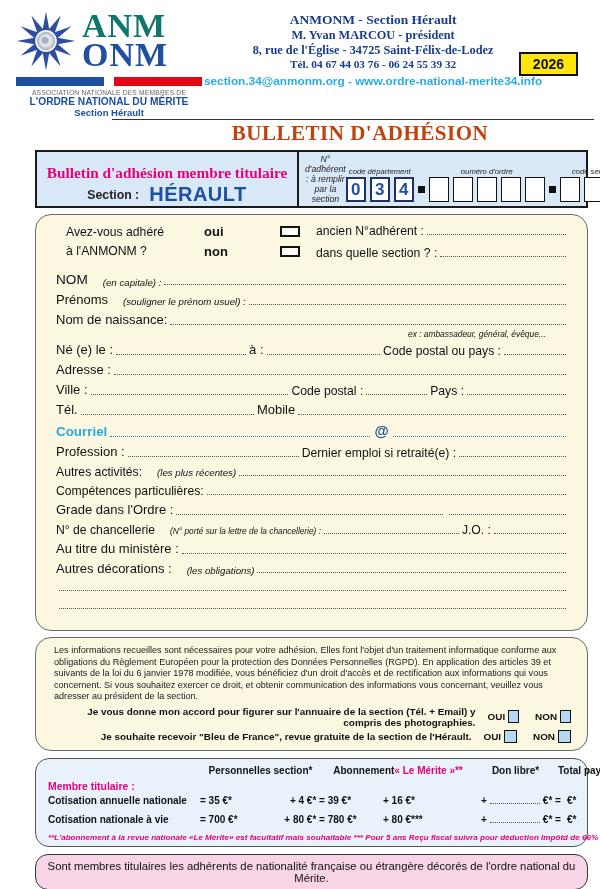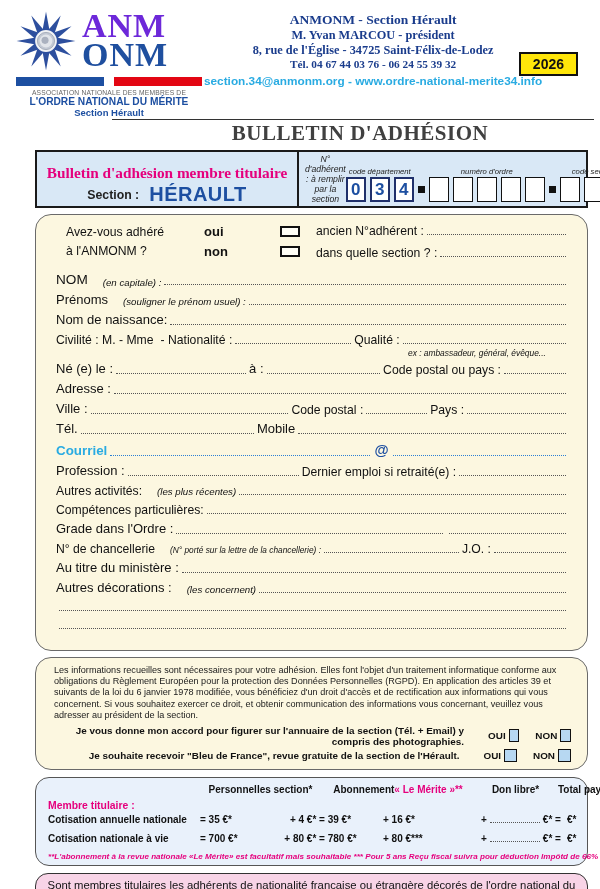--- a/index.html
+++ b/index.html
@@ -5,36 +5,36 @@
   *{box-sizing:border-box;margin:0;padding:0}
   body{width:600px;height:889px;background:#fff;color:#111;position:relative;overflow:hidden;
        font-family:"Liberation Sans",sans-serif}
   
   .hdr{display:flex;padding:8px 10px 0 14px;position:relative}
   .logo{flex:0 0 190px}
   .logo-top{display:flex;align-items:center}
   .medal{flex:0 0 64px}
   .acros{margin-left:4px}
   .acro{font-family:"Liberation Serif",serif;font-weight:bold;font-size:34px;line-height:.84;letter-spacing:1px}
-  .acro-anm{color:#6d28d9}
+  .acro-anm{color:#0f766e}
   .acro-onm{color:#1f4f9f}
   .bars{display:flex;gap:10px;margin:3px 2px 3px}
   .bar{height:9px;flex:1}
   .bar-blue{background:#1d4fa1}
   .bar-red{background:#e30613}
   .assoc1{font-size:6.7px;color:#666;text-align:center;letter-spacing:.2px}
   .assoc2{font-size:10.2px;color:#1d4fa1;font-weight:bold;text-align:center}
   .assoc3{font-size:9.5px;color:#1d4fa1;font-weight:bold;text-align:center}
   .hmid{flex:1;text-align:center;font-family:"Liberation Serif",serif;color:#1a3c8c;font-weight:bold;padding:4px 60px 0 0}
   .hm1{font-size:13.5px}.hm2,.hm3{font-size:12.3px}.hm4{font-size:11.3px}
   .hlinks{font-family:"Liberation Sans",sans-serif;color:#29abe2;font-weight:bold;font-size:11.8px;margin-top:4px;white-space:nowrap}
   .hlinks .lnk{cursor:pointer}
   .year{position:absolute;right:22px;top:52px;background:#ffe60a;border:2px solid #111;font-weight:bold;font-size:14px;padding:2px 12px}
   .hrline{border-top:1.3px solid #333;margin:1px 6px 0 112px}
-  .ptitle{font-family:"Liberation Serif",serif;color:#404040;font-weight:bold;font-size:21px;text-align:center;
+  .ptitle{font-family:"Liberation Serif",serif;color:#c2410c;font-weight:bold;font-size:21px;text-align:center;
           margin:1px 0 4px 120px;letter-spacing:.5px}
   
   .idbox{display:flex;border:2.2px solid #1a1a1a;margin:1px 12px 0 35px;background:#d9e8f6;height:58px}
   .id-left{flex:0 0 262px;border-right:2.2px solid #1a1a1a;display:flex;flex-direction:column;justify-content:flex-end;align-items:center}
   .id-title{color:#e5007d;font-family:"Liberation Serif",serif;font-weight:bold;font-size:15.3px}
   .id-sec{font-size:12.3px;font-weight:bold;color:#222;display:flex;align-items:center;gap:10px;margin-top:1px}
   .id-sec-val{color:#1d4fa1;font-size:20px;font-weight:bold;letter-spacing:.5px}
   .id-right{flex:1;display:flex;flex-direction:row;justify-content:center;padding:2px 6px 4px}
   .num-instr{font-style:italic;font-size:8.7px;text-align:center;margin-bottom:1px;color:#222}
   .num-row{display:flex;align-items:flex-end;justify-content:center}
@@ -58,21 +58,21 @@
   
   .qrow{display:flex;margin:1px 0 7px;font-size:12.2px}
   .qcol1{width:148px;line-height:1.55;padding-left:10px}
   .qcol2{width:112px;padding-top:1px}
   .qopt{display:flex;align-items:center;justify-content:space-between;width:96px;margin-bottom:5px;font-weight:bold;font-size:13px}
   .qcb{width:20px;height:11px;border:2px solid #111;background:#fffef6}
   .qcol3{flex:1;font-size:10.7px;padding-top:1px}
   
   .rgpd-text{font-size:9.1px;line-height:1.26;color:#1a1a1a;margin:0 4px 3px}
   .consent{display:flex;align-items:center;justify-content:flex-end;font-weight:bold;font-size:9.9px;margin-top:2px}
-  .ctext{margin-right:24px;text-align:right}
+  .ctext{margin-right:12px;text-align:right}
   .cyn{margin-right:3px}
   .cbox{width:13px;height:13px;background:#b7d8f2;border:1.8px solid #111;margin-right:16px}
   .cbox.last{margin-right:2px}
   
   .fees{background:#e9f1fb;border:1.8px solid #555;border-radius:14px;margin:7px 12px 0 35px;
         padding:6px 12px 4px;font-size:10px;font-weight:bold}
   .fhead{display:flex;margin-bottom:5px}
   .fh{text-align:center;white-space:nowrap}
   .magenta{color:#e5007d}
   .ftitle{font-size:10.4px;margin-bottom:3px}
@@ -218,27 +218,20 @@
     </div>
     <div class="fline">
       <span class="lbl b13">Prénoms</span>
       <span class="note">(souligner le prénom usuel) :</span>
       <span class="dots"></span>
     </div>
     <div class="fline">
       <span class="lbl b13">Nom de naissance:</span>
       <span class="dots"></span>
     </div>
-    <div class="fline">
-      <span class="lbl b12">Civilité : M. - Mme</span>
-      <span class="lbl b12" style="margin-left:7px">- Nationalité :</span>
-      <span class="dots" style="flex:0 0 116px"></span>
-      <span class="lbl b12">Qualité :</span>
-      <span class="dots"></span>
-    </div>
     <div class="fline" style="margin:-3px 0 4px">
       <span class="note" style="margin-left:352px;font-size:8.4px">ex : ambassadeur, général, évêque...</span>
     </div>
     <div class="fline">
       <span class="lbl b13">Né (e) le :</span>
       <span class="dots" style="flex:0 0 130px"></span>
       <span class="lbl b13">à :</span>
       <span class="dots"></span>
       <span class="lbl b12">Code postal ou pays :</span>
       <span class="dots" style="flex:0 0 62px"></span>
@@ -293,21 +286,21 @@
       <span class="dots" style="flex:1.5"></span>
       <span class="lbl b12">J.O. :</span>
       <span class="dots" style="flex:0.8"></span>
     </div>
     <div class="fline">
       <span class="lbl b13">Au titre du ministère :</span>
       <span class="dots"></span>
     </div>
     <div class="fline">
       <span class="lbl b13">Autres décorations :</span>
-      <span class="note">(les concernent)</span>
+      <span class="note">(les obligations)</span>
       <span class="dots"></span>
     </div>
     <div class="fline" style="height:13px">
       <span class="dots"></span>
     </div>
     <div class="fline" style="height:13px;margin-bottom:2px">
       <span class="dots"></span>
     </div>
   </div>
 

